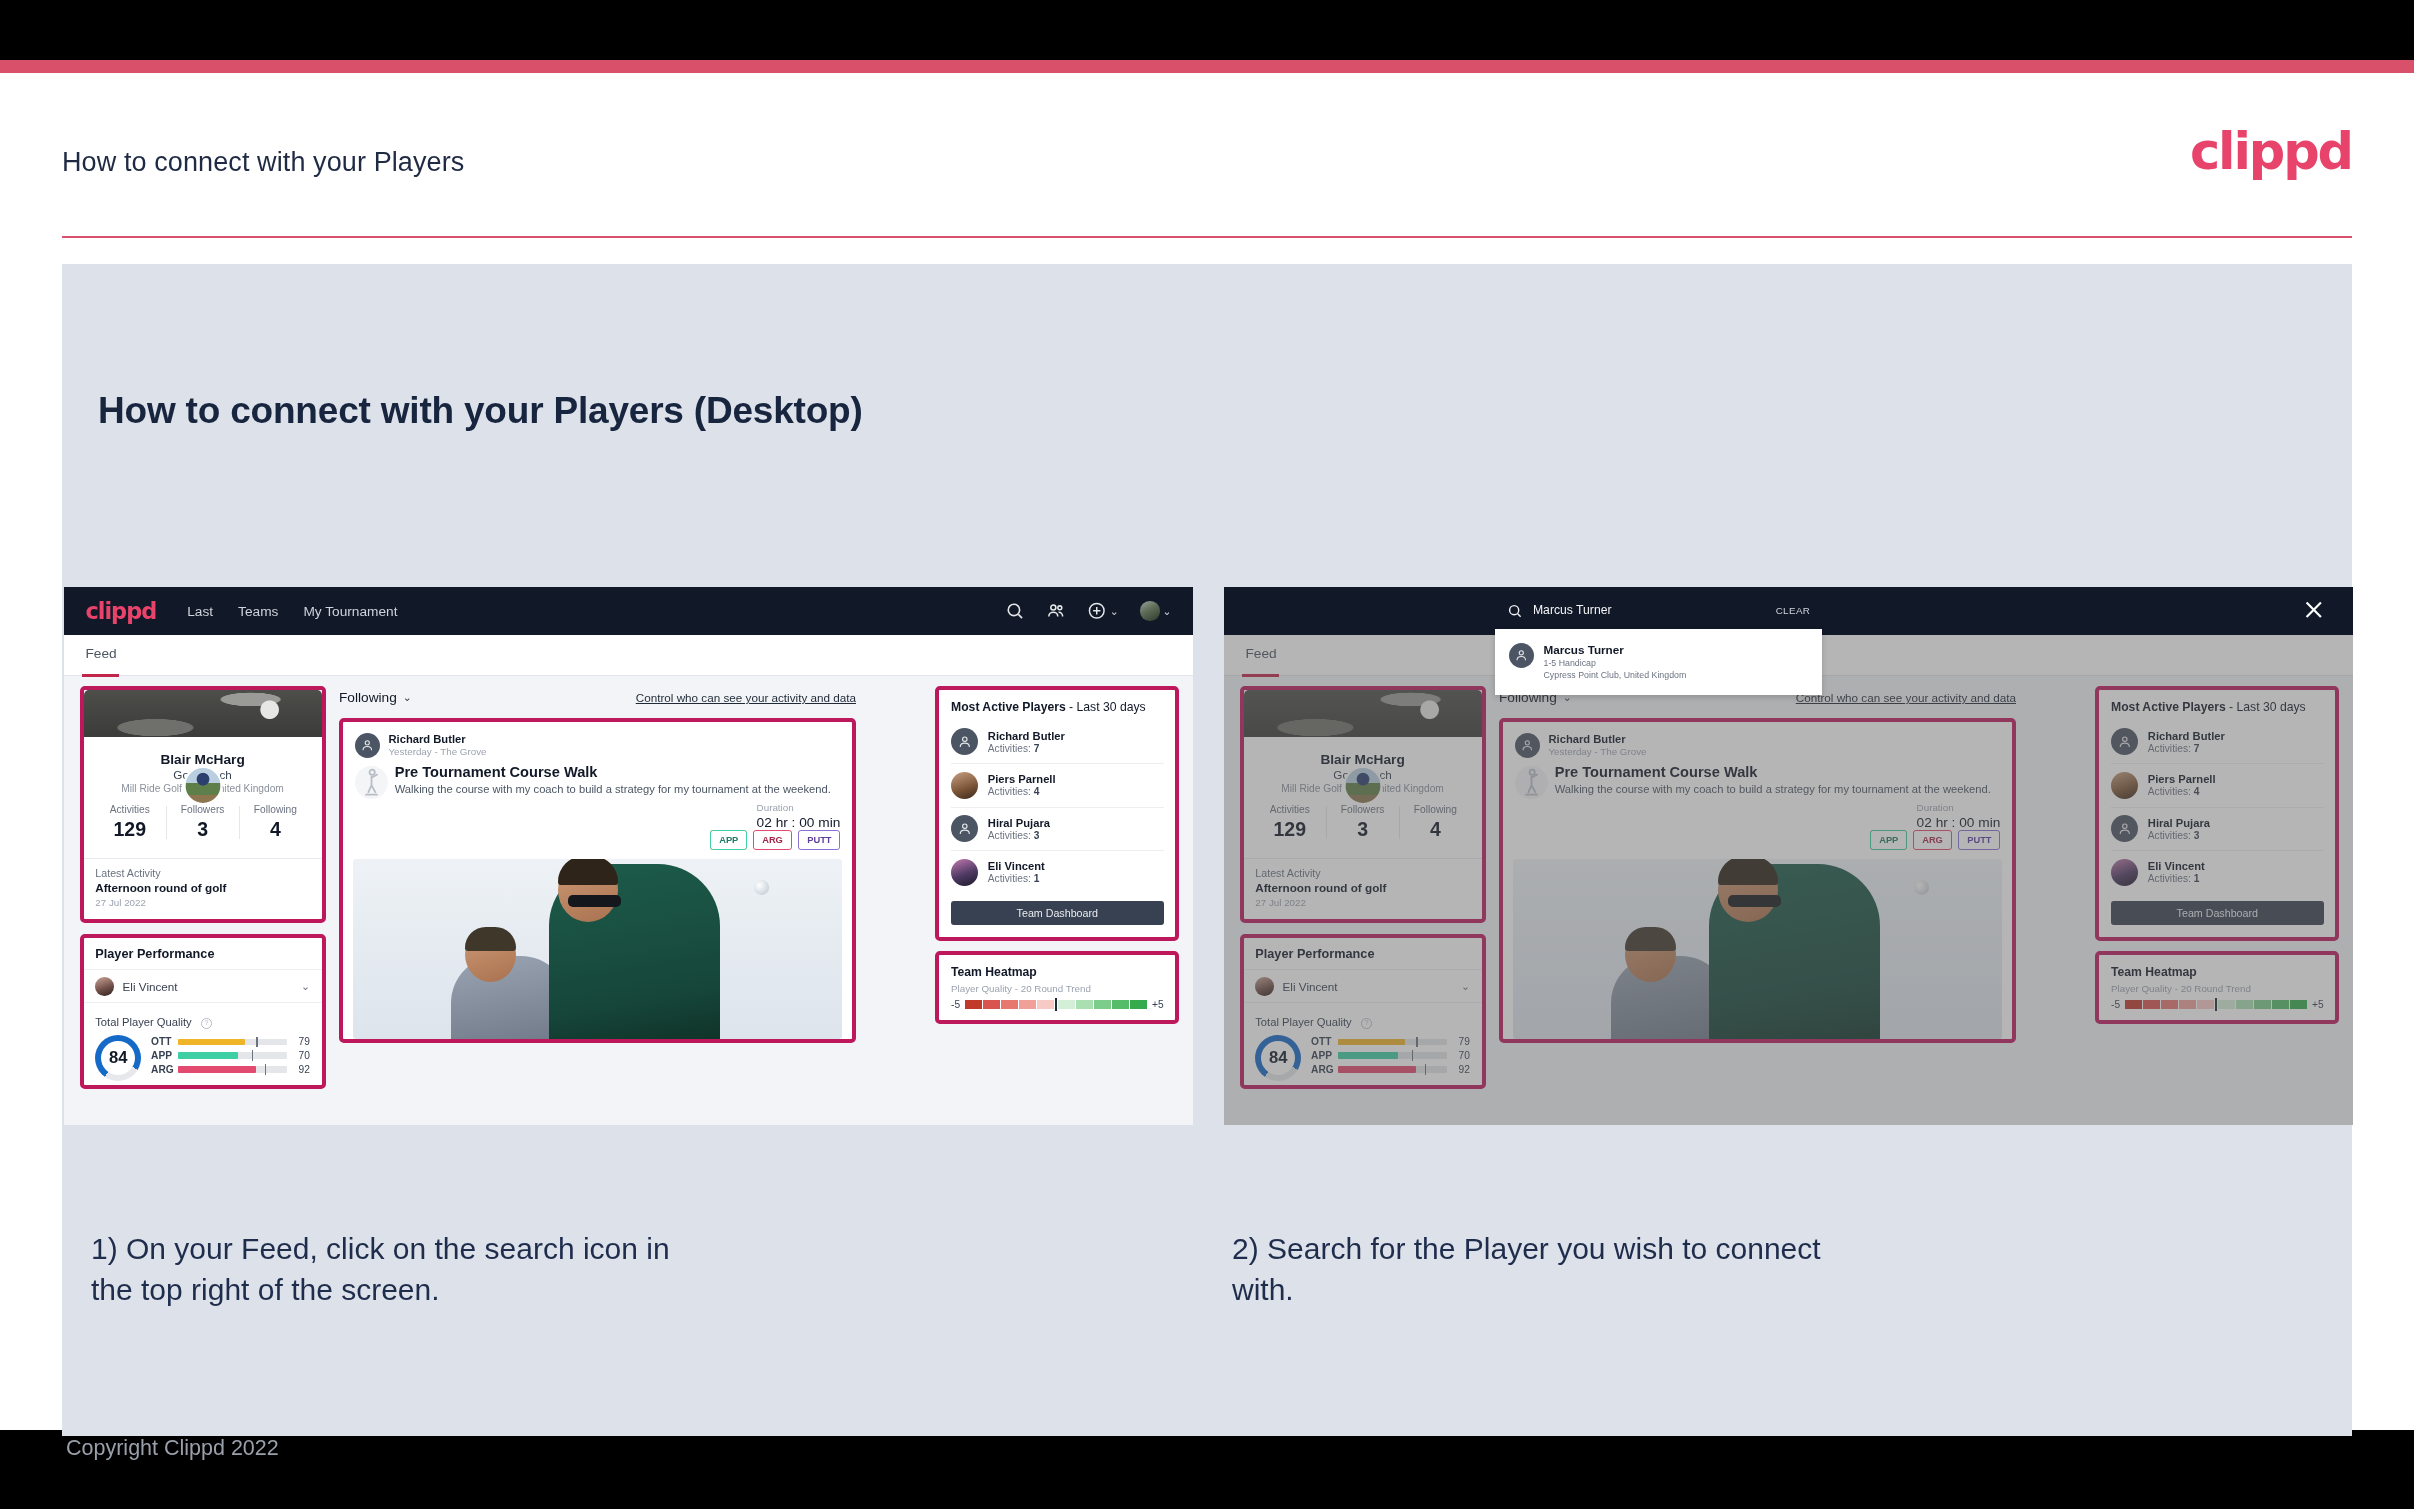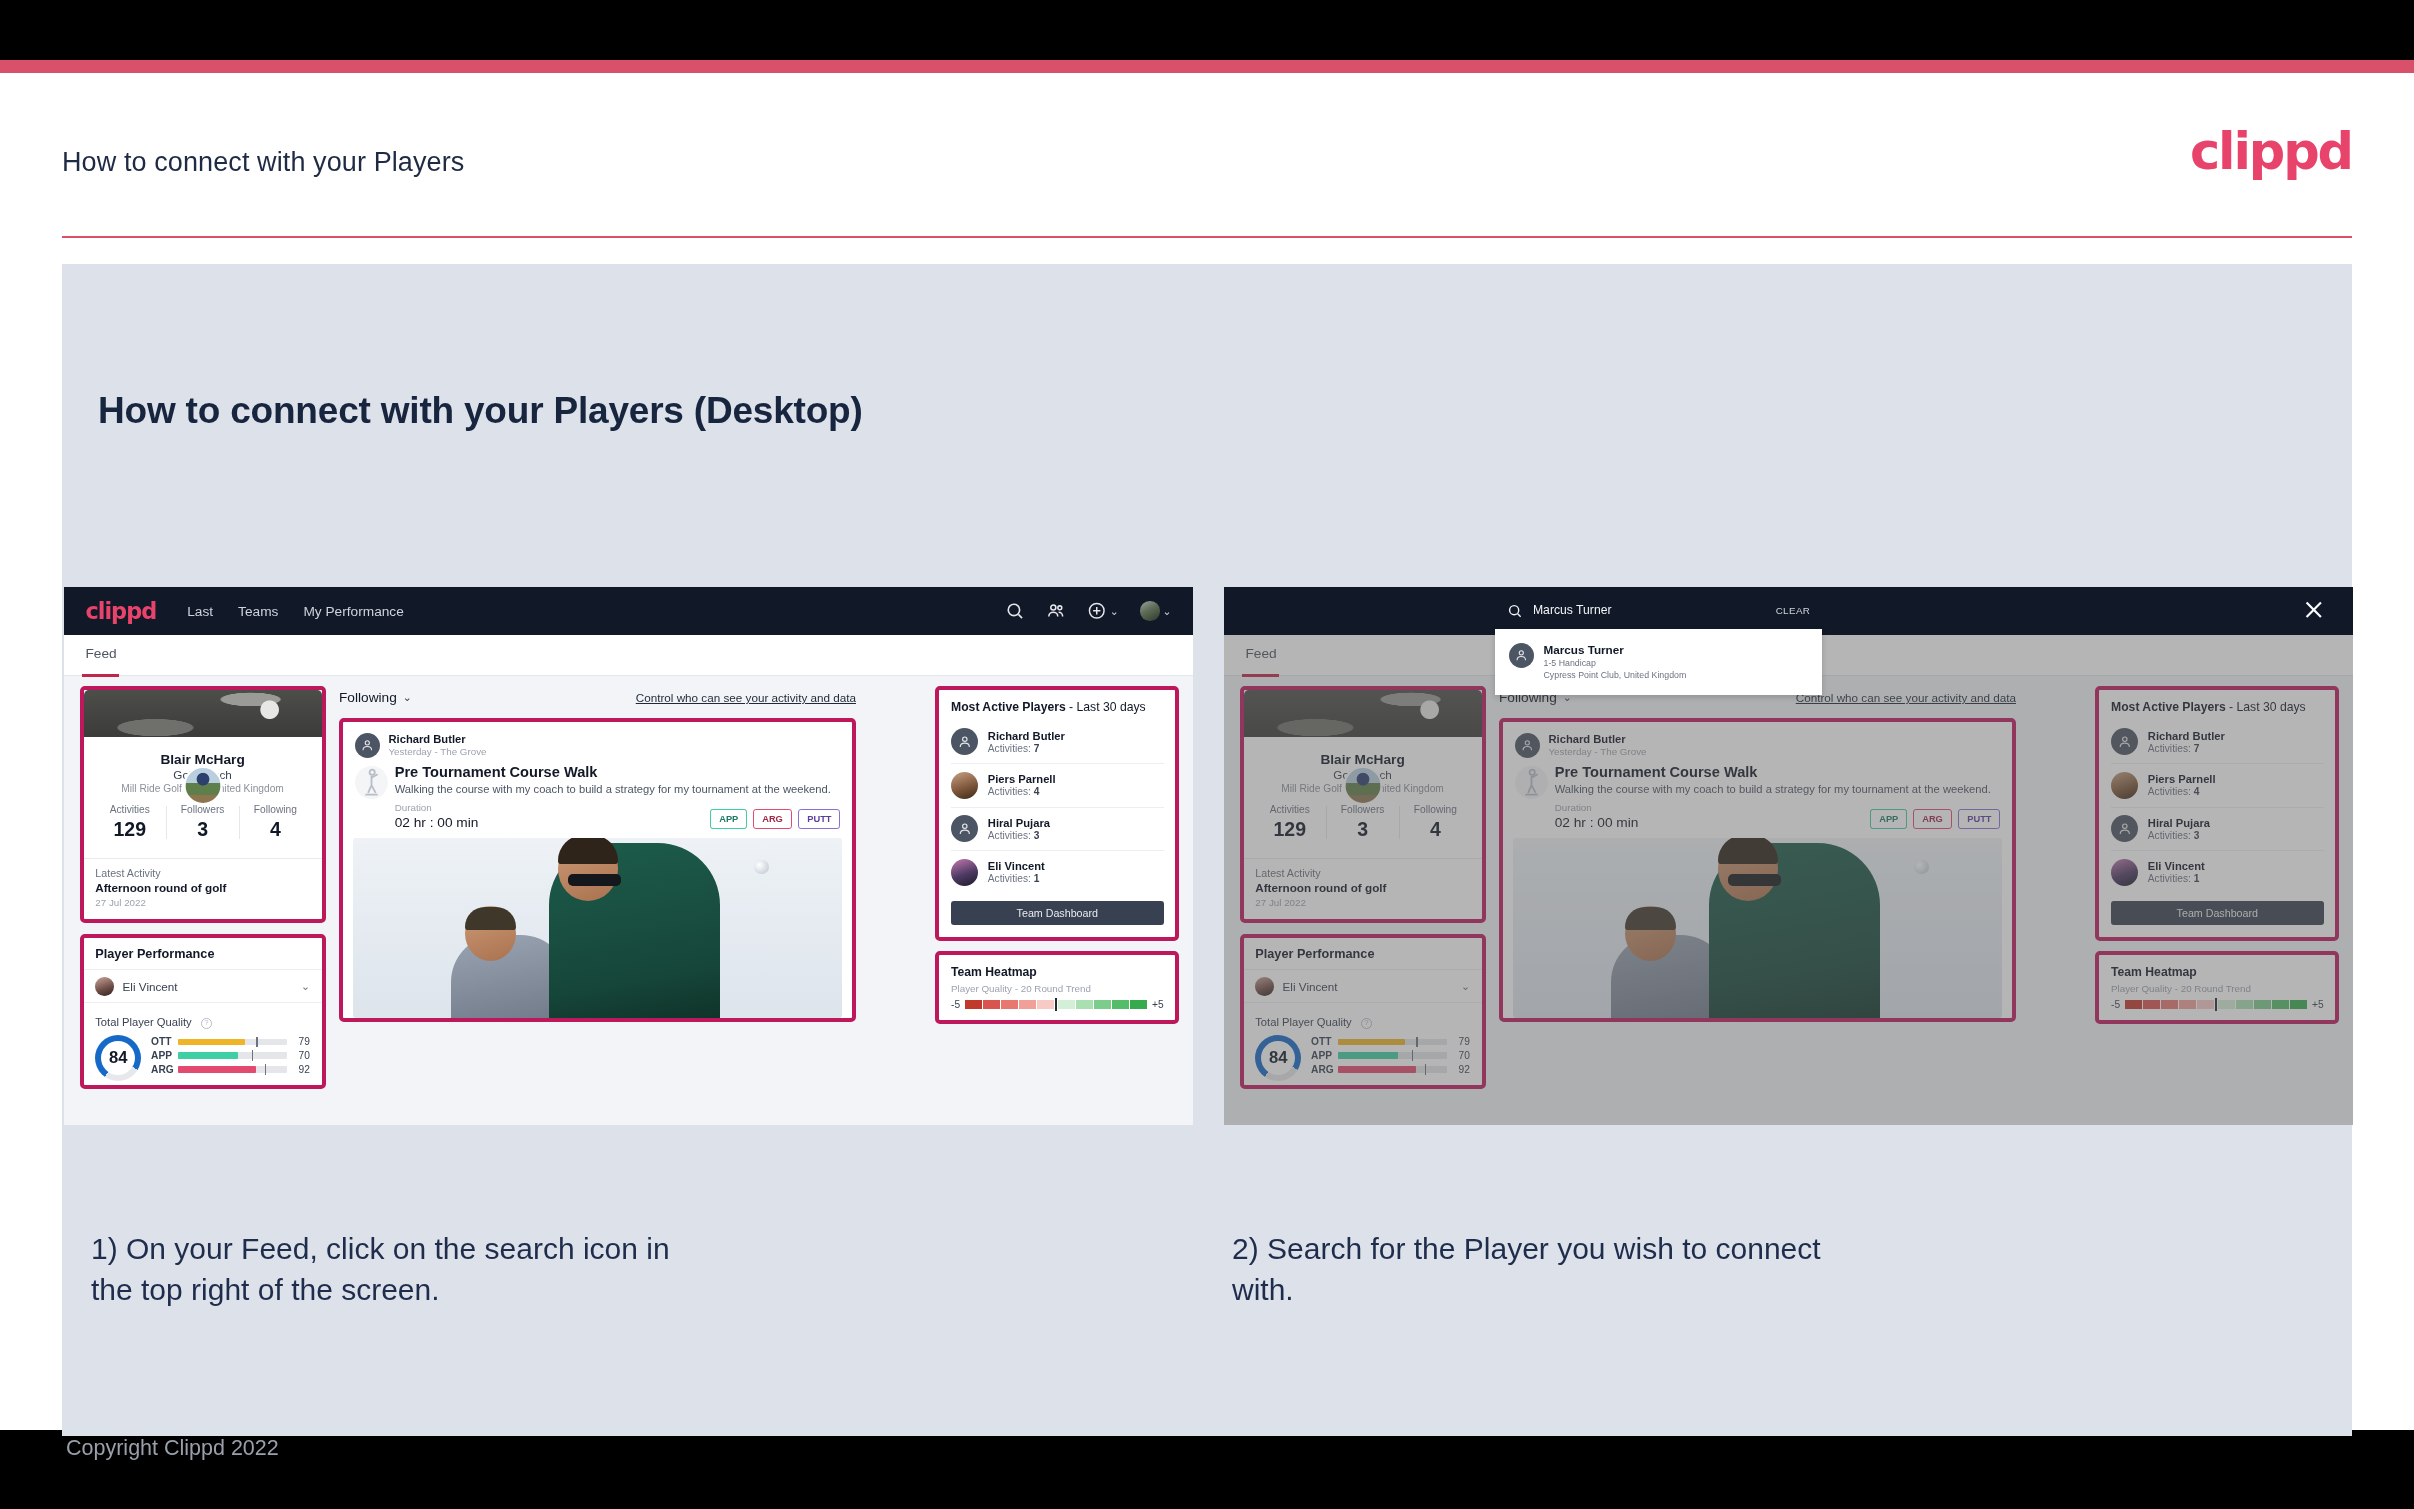--- a/index.html
+++ b/index.html
@@ -190,21 +190,21 @@
   .post-user { font-size: 11.2px; font-weight: 700; color: #111827; }
   .post-sub { font-size: 9.8px; color: #9ca3af; margin-top: 1px; }
   .post-body { display: flex; padding: 2px 11.7px 0; }
   .sport-ic {
     width: 33px; height: 33px; border-radius: 50%; background: #f4f5f7; flex: none;
     display: flex; align-items: center; justify-content: center; margin-top: 2.9px;
   }
   .post-main { margin-left: 7px; flex: 1; }
   .post-title { font-size: 14.6px; font-weight: 700; color: #111827; }
   .post-desc { font-size: 11.2px; color: #4b5563; margin-top: 3.9px; }
-  .dur-row { display: flex; align-items: flex-end; margin-top: 6.8px; }
+  .dur-row { display: flex; align-items: flex-end; margin-top: 6.8px; flex-direction: column; }
   .dur-label { font-size: 9.8px; color: #9ca3af; }
   .dur-val { font-size: 13.7px; color: #111827; margin-top: 2px; }
   .tags { margin-left: auto; display: flex; gap: 6.8px; padding-bottom: 1px; }
   .tag {
     font-size: 9.3px; font-weight: 700; padding: 3.9px 7.8px; border-radius: 2.9px;
     background: #fff; border: 1px solid #ccc;
   }
   .tag.ott  { color: #8a6d1f; border-color: #e6b422; }
   .tag.app  { color: #1d7a63; border-color: #3ecfa4; }
   .tag.arg  { color: #a22747; border-color: #e34a6f; }
@@ -330,21 +330,21 @@
 
     <div class="h1">How to connect with your Players (Desktop)</div>
 
     <div class="app app-left">
 
       <div class="topbar">
         <div class="brand">clippd</div>
         <div class="navlinks">
           <span>Last</span>
           <span>Teams</span>
-          <span>My Performance</span>
+          <span>My Tournament</span>
         </div>
         <div class="topbar-right">
           <span class="ic">
             <svg viewBox="0 0 24 24" fill="none" stroke="#e5e7eb" stroke-width="2">
                 <circle cx="11" cy="11" r="7"></circle>
                 <line x1="16.5" y1="16.5" x2="21" y2="21"></line>
               </svg>
           </span>
           <span class="ic">
             <svg viewBox="0 0 24 24" fill="none" stroke="#e5e7eb" stroke-width="1.9">

